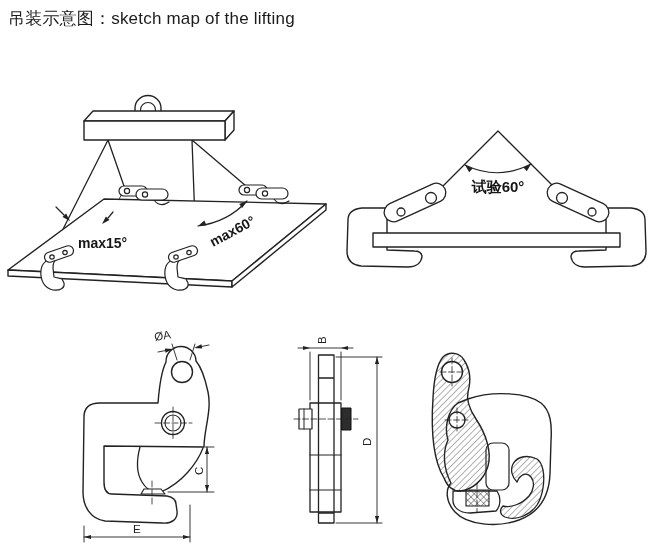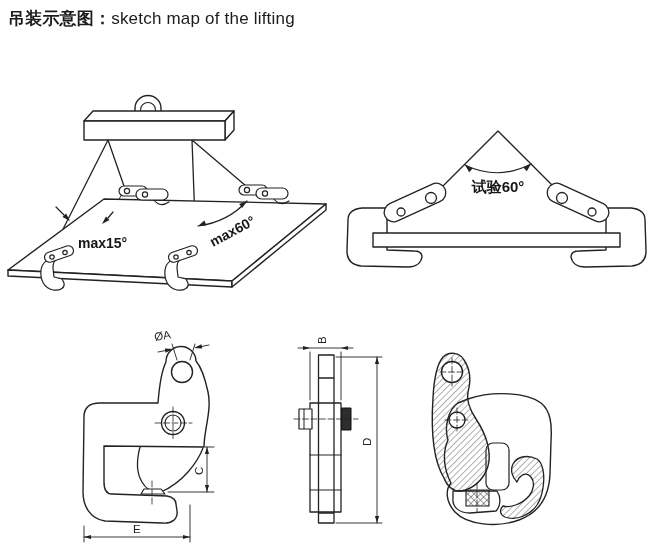--- a/index.html
+++ b/index.html
@@ -4,21 +4,21 @@
 <style>
   html,body{margin:0;padding:0;background:#ffffff;}
   .stage{
     position:relative;width:652px;height:548px;background:#ffffff;overflow:hidden;
     font-family:"Liberation Sans", sans-serif;
   }
   .title{
     position:absolute;top:7px;left:8px;font-size:17px;color:#1c1c1c;
     letter-spacing:0.2px;white-space:nowrap;
   }
-  .title .zh{font-weight:bold;}
+  .title .zh{font-weight:normal;}
   .title .en{font-weight:normal;margin-top:32px;}
   svg{position:absolute;top:0;left:0;}
   svg text{font-family:"Liberation Sans", sans-serif;}
   .lbl{font-size:14px;font-weight:bold;fill:#161616;}
   .lbl-cn{font-size:15px;font-weight:bold;fill:#161616;}
   .dim{font-size:11.5px;font-weight:normal;fill:#222;}
 </style>
 </head>
 <body>
 

